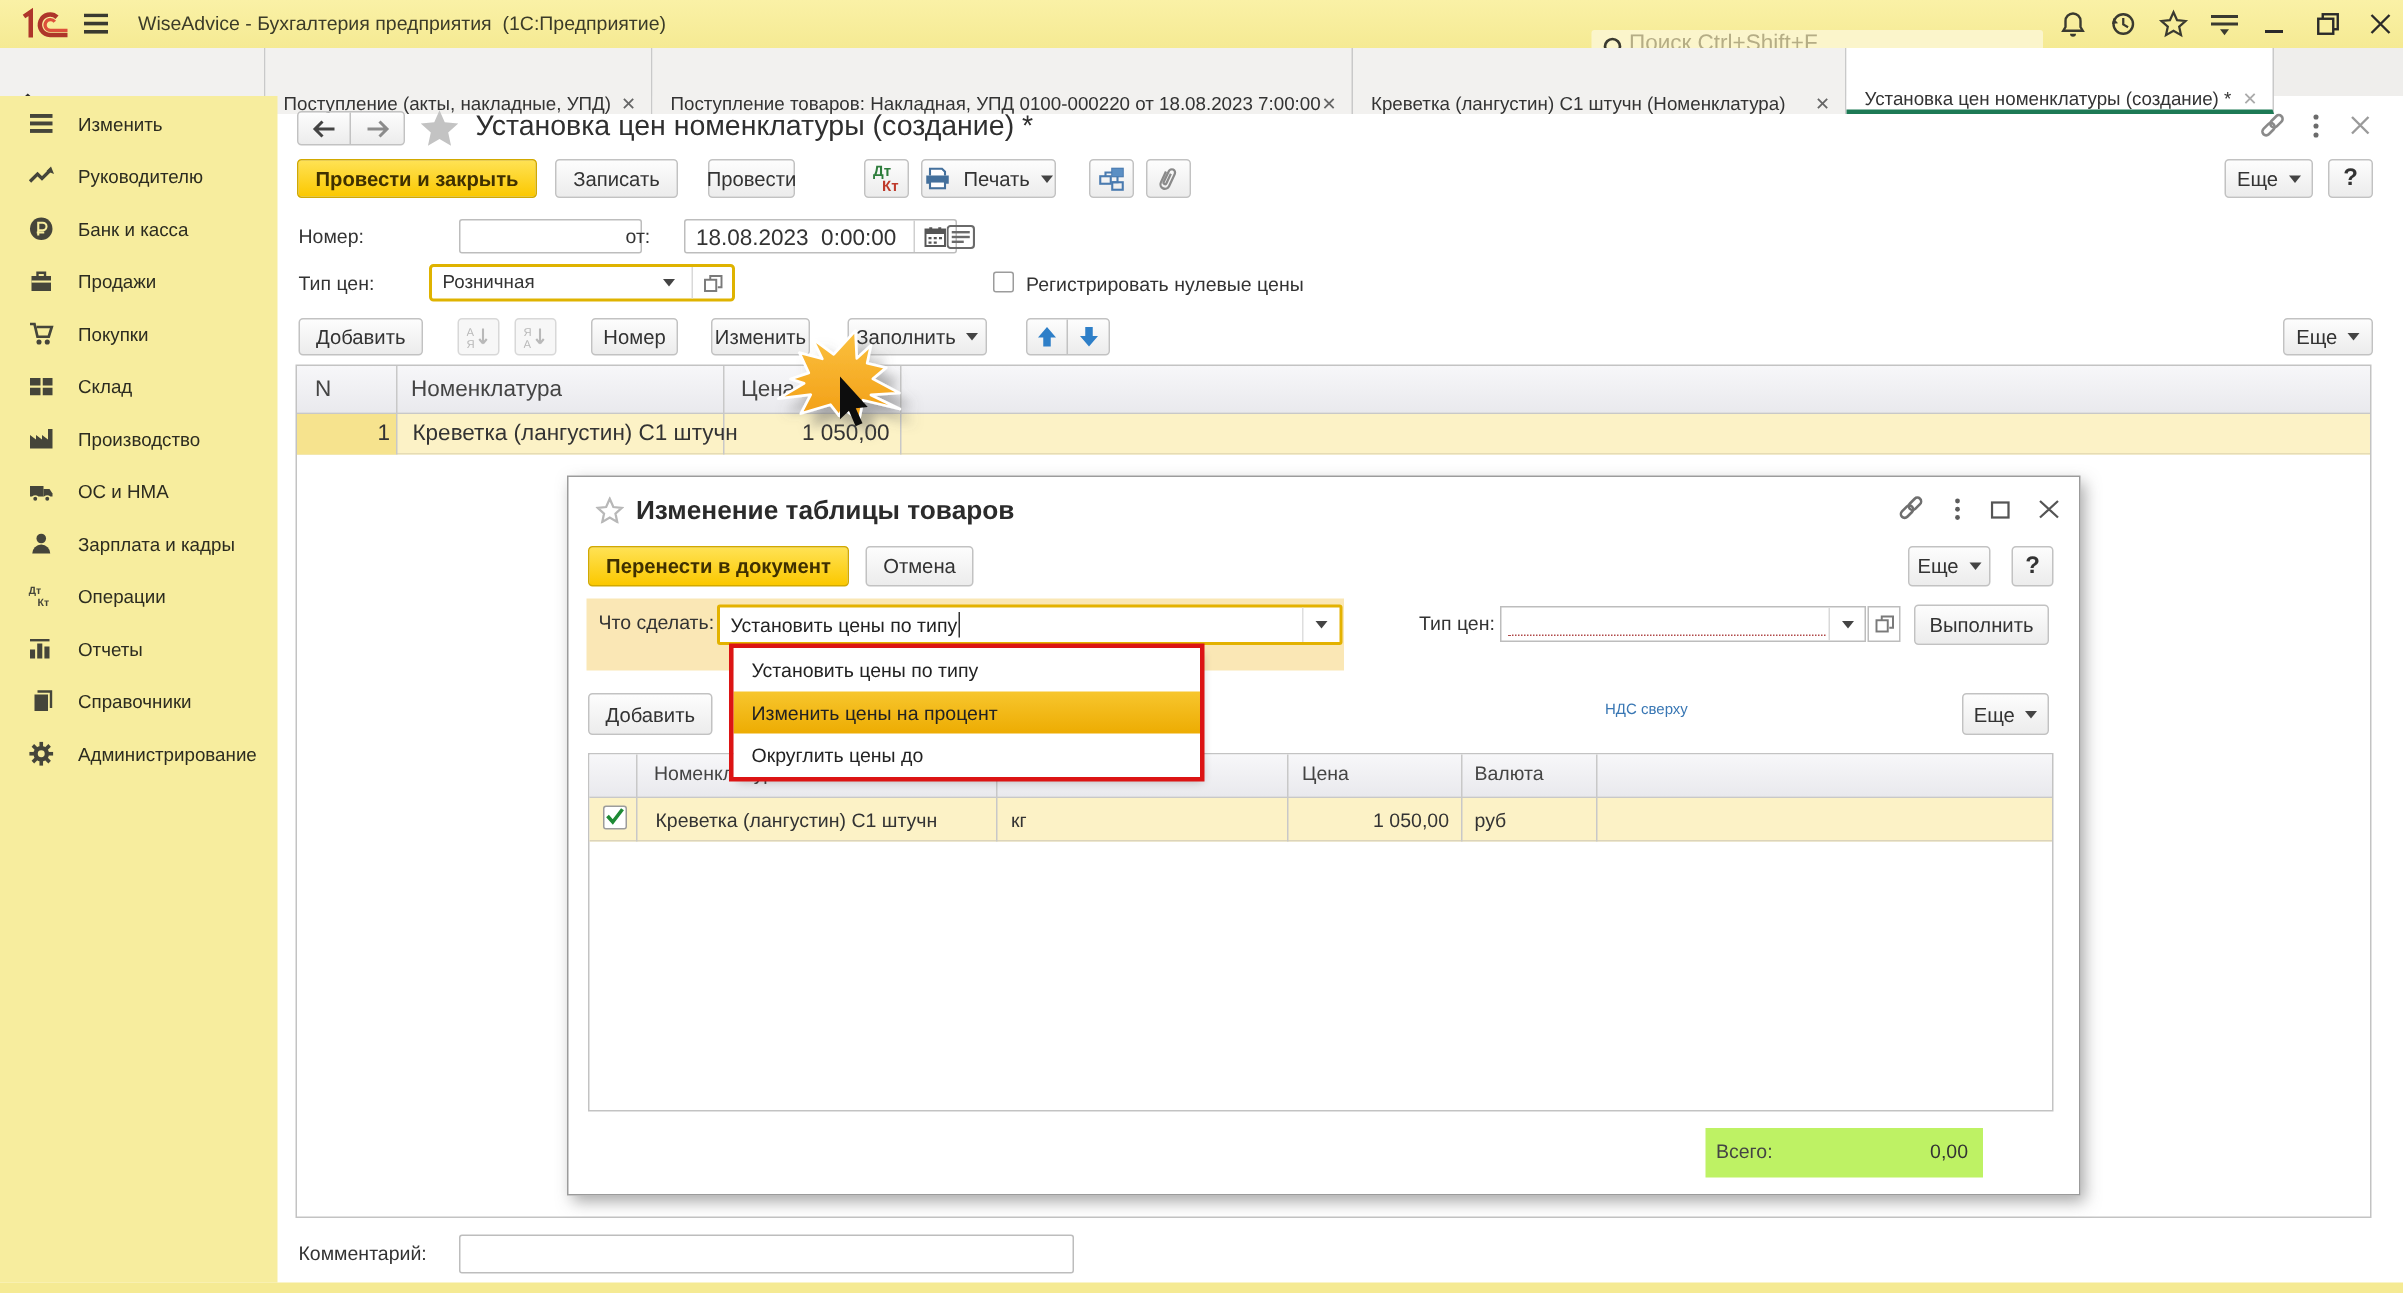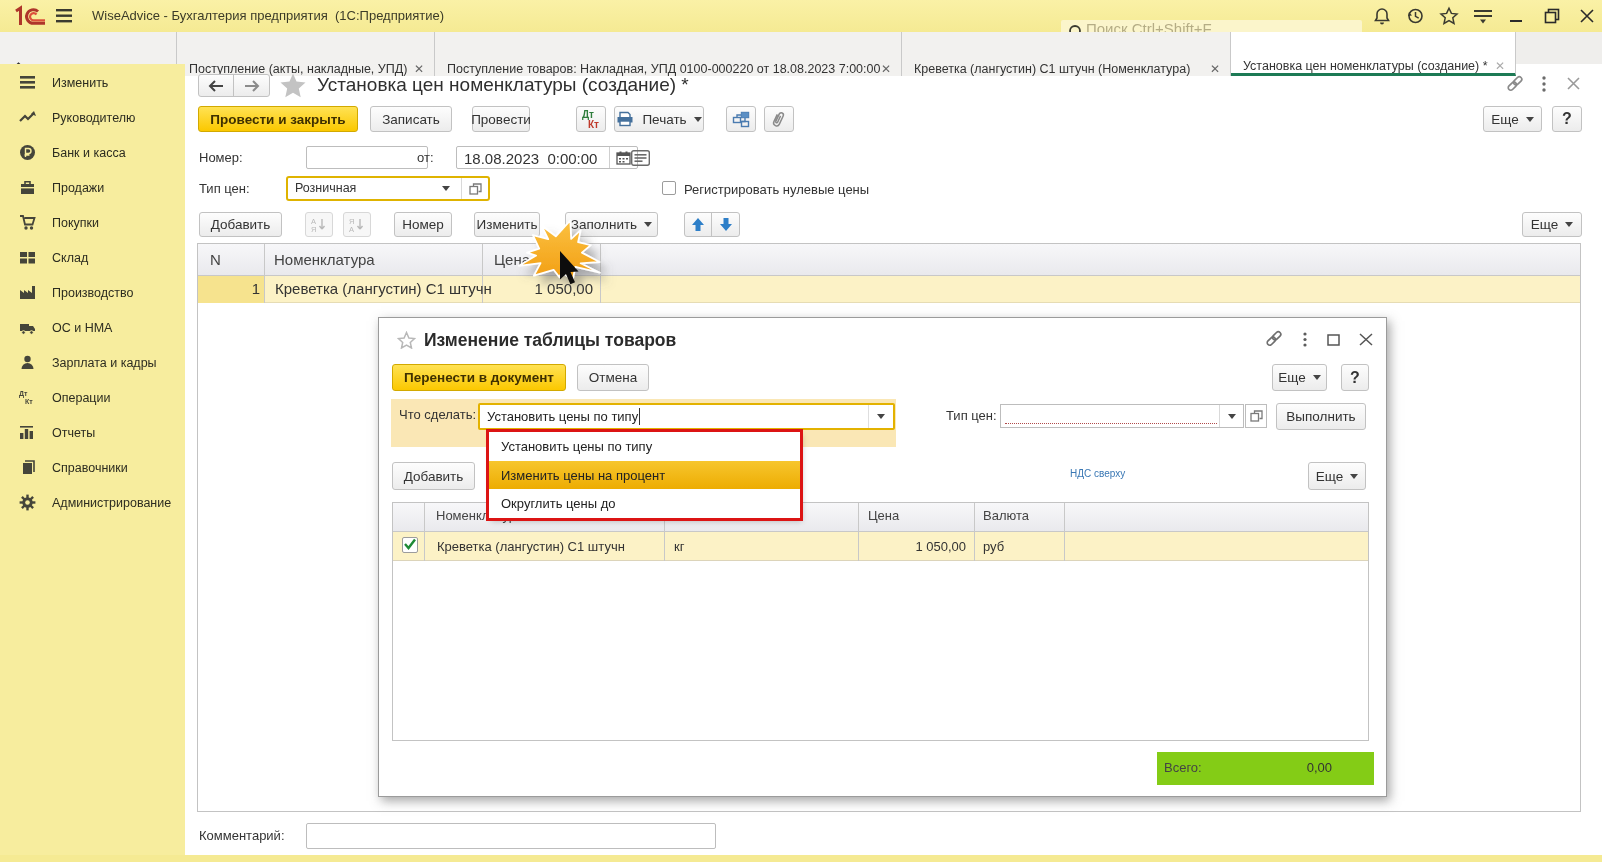--- a/index.html
+++ b/index.html
@@ -477,21 +477,21 @@
       <svg width="14" height="13" viewBox="0 0 14 13" style="position:absolute;left:0px;top:0px">
           <path d="M2,6 L5.5,10 L12,1.5" fill="none" stroke="#1e8a35" stroke-width="2.4"></path>
         </svg>
     </div>
     <div class="lbl" style="left:44px;top:36px">Креветка (лангустин) С1 штучн</div>
     <div class="lbl" style="left:281px;top:36px">кг</div>
     <div class="lbl" style="left:473px;top:36px;width:100px;text-align:right">1 050,00</div>
     <div class="lbl" style="left:590px;top:36px">руб</div>
   </div>
 
-  <div class="abs" style="left:778px;top:434px;width:217px;height:33px;background:#84cc16">
+  <div class="abs" style="left:758px;top:434px;width:185px;height:33px;background:#bef264">
     <div class="lbl" style="left:7px;top:8px;color:#444">Всего:</div>
     <div class="lbl" style="left:0px;top:8px;width:175px;text-align:right">0,00</div>
   </div>
 </div>
 
 <div id="overlays">
 
   <div id="ddpanel">
     <div class="dditem" style="top:0;height:29px">Установить цены по типу</div>
     <div class="dditem" style="top:29px;height:28px;background:linear-gradient(#f7c62e,#edac02)">Изменить цены на процент</div>

